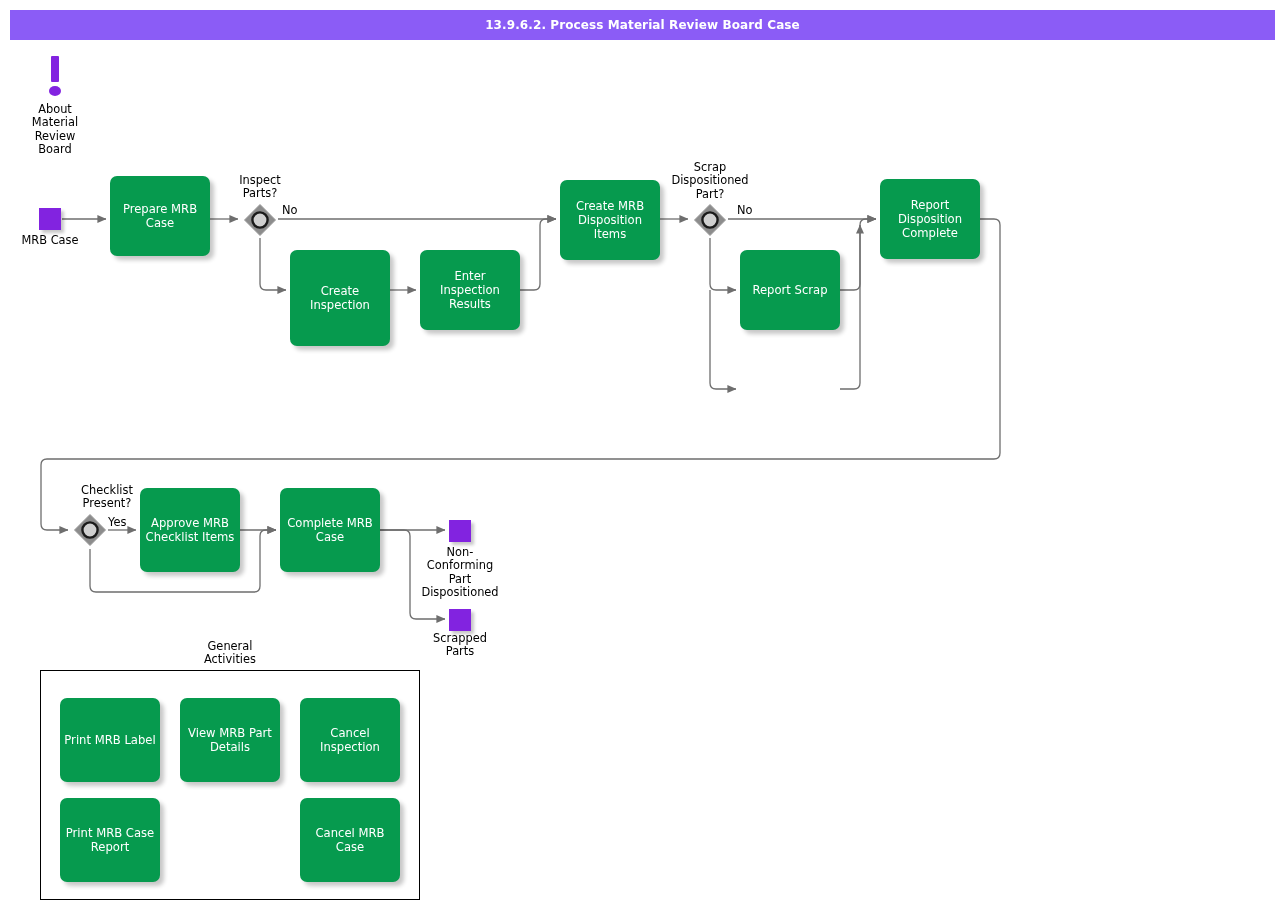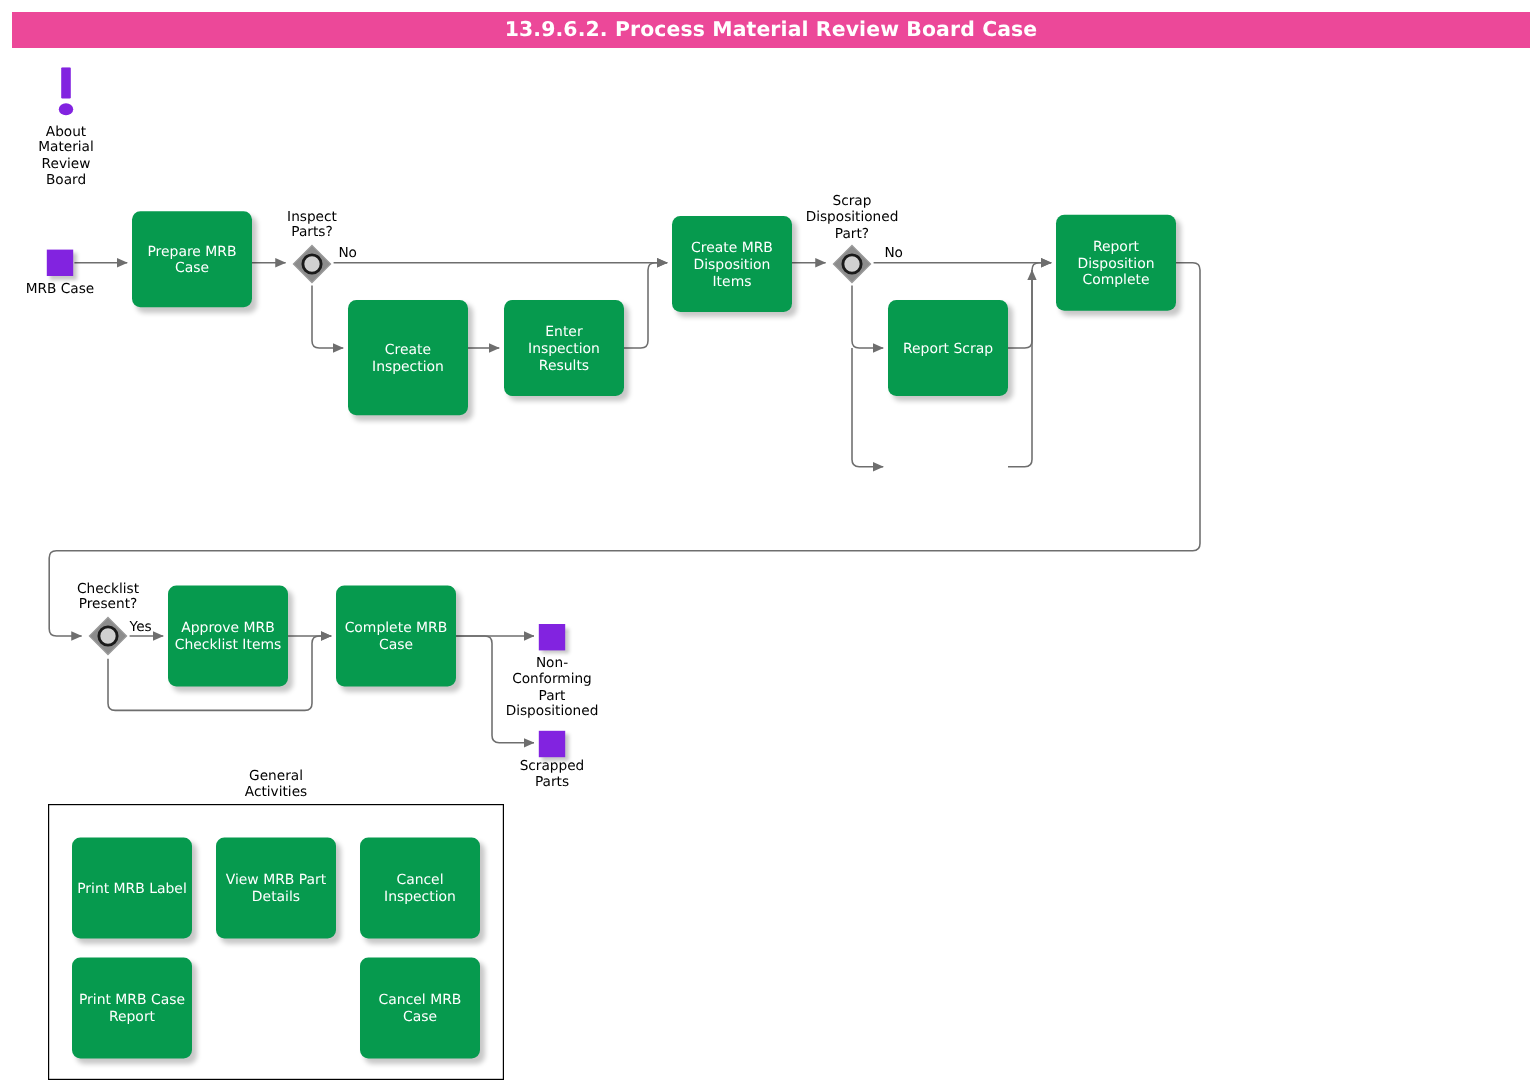--- a/index.html
+++ b/index.html
@@ -1,20 +1,20 @@
 <!DOCTYPE html>
 <html><head>
 <meta charset="utf-8">
 <style>
   html,body{margin:0;padding:0;background:#ffffff;}
   body{width:1280px;height:910px;font-family:"DejaVu Sans",sans-serif;position:relative;overflow:hidden;}
   #canvas{position:absolute;left:0;top:0;width:1280px;height:910px;}
 
-  .hdr{position:absolute;left:10px;top:10px;width:1265px;height:30px;background:#ec4899;
-       color:#fff;font-size:17px;font-weight:bold;display:flex;align-items:center;justify-content:center;
+  .hdr{position:absolute;left:10px;top:10px;width:1265px;height:30px;background:#8b5cf6;
+       color:#fff;font-size:12px;font-weight:bold;display:flex;align-items:center;justify-content:center;
        font-family:"DejaVu Sans",sans-serif;letter-spacing:.1px;}
 
   svg.wires{position:absolute;left:0;top:0;width:1280px;height:910px;pointer-events:none;}
 
   
   .task{position:absolute;background:#069a4e;border-radius:7px;color:#fff;
         display:flex;align-items:center;justify-content:center;text-align:center;
         font-size:11.6px;line-height:14px;box-shadow:4px 4px 4px rgba(0,0,0,.22);
         font-family:"DejaVu Sans",sans-serif;padding:2px 4px;box-sizing:border-box;}
 
@@ -175,21 +175,21 @@
     <div>Part?</div>
   </div>
   <div class="flow-label" style="left:737px;top:203px;">No</div>
 
   <div class="gw" style="left:73px;top:513px;">
     <svg width="34" height="34" viewBox="0 0 34 34">
       <path d="M17,1.5 L32.5,17 L17,32.5 L1.5,17 Z" fill="#8c8c8c" stroke="#9a9a9a" stroke-width="1"></path>
       <circle cx="17" cy="17" r="7.6" fill="#d0d0d0" stroke="#1a1a1a" stroke-width="2.4"></circle>
     </svg>
   </div>
-  <div class="gw-label" style="left:40px;top:484px;width:100px;">
+  <div class="gw-label" style="left:40px;top:484px;width:100px;padding-left:17px;">
     <div>Checklist</div>
     <div>Present?</div>
   </div>
   <div class="flow-label" style="left:108px;top:515px;">Yes</div>
 
   <div class="evt" style="left:449px;top:520px;"></div>
   <div class="evt-label" style="left:410px;top:546px;width:100px;">
     <div>Non-</div>
     <div>Conforming</div>
     <div>Part</div>

